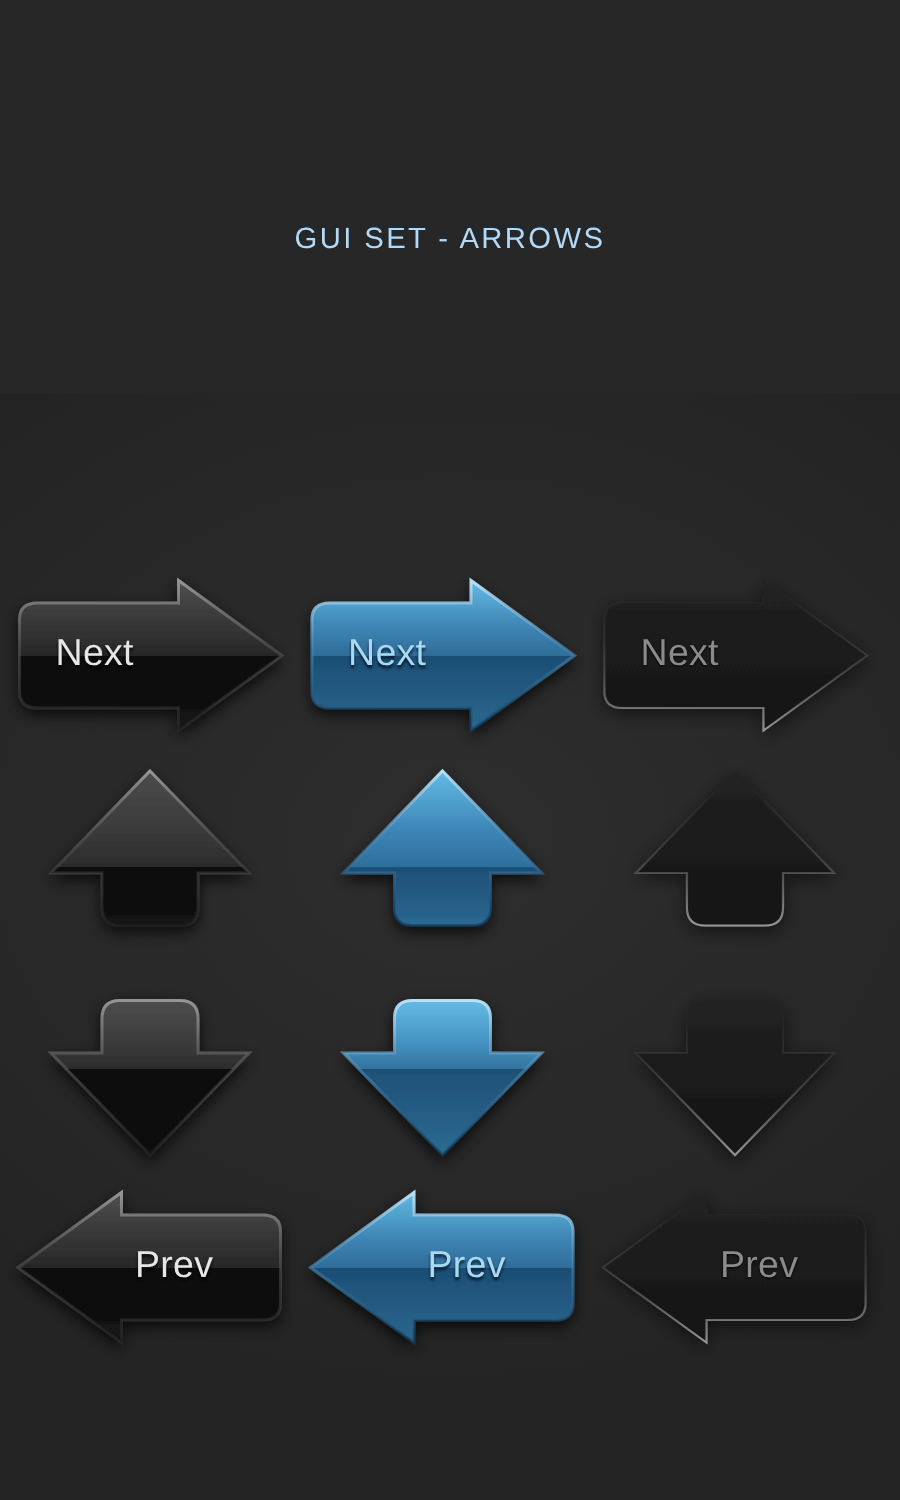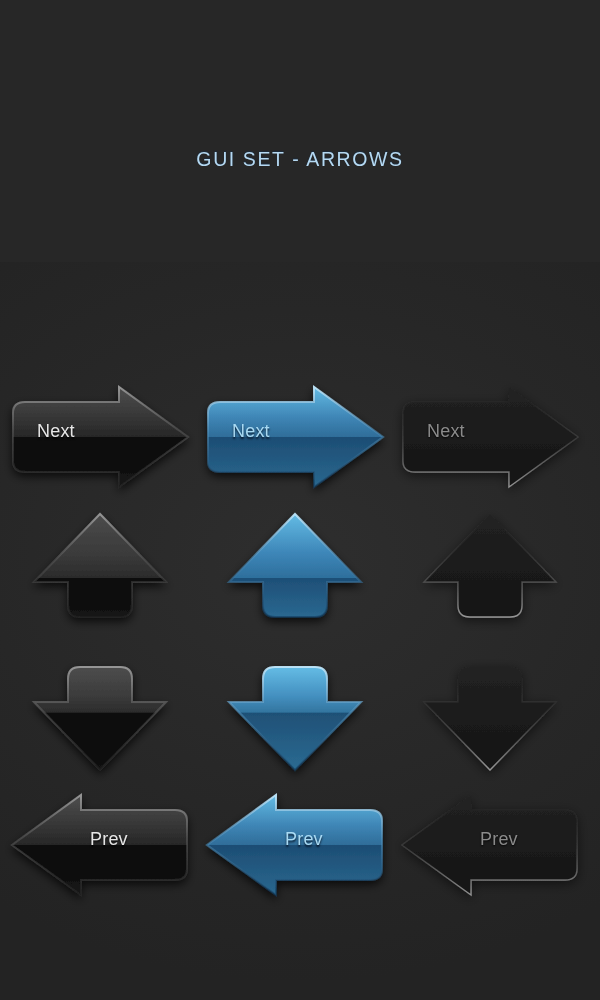--- a/index.html
+++ b/index.html
@@ -78,21 +78,21 @@
     position: absolute;
     left: 50%;
     top: 50%;
     transform: translate(-50%, -50%);
   }
 
   .arrow-wrap svg { display: block; overflow: visible; }
 
   .btn-label {
     position: absolute;
-    font-size: 18px;
+    font-size: 25px;
     font-weight: 400;
     white-space: nowrap;
     pointer-events: none;
     letter-spacing: .2px;
   }
 
   
   .lbl-dark  { color: #e6e6e6; text-shadow: 0 2px 2px rgba(0,0,0,.85); }
   .lbl-blue  { color: #a9daf3; text-shadow: 0 2px 2px rgba(0,10,25,.8); }
   .lbl-flat  { color: #8b8b8b; text-shadow: 0 1px 2px rgba(0,0,0,.9); }

